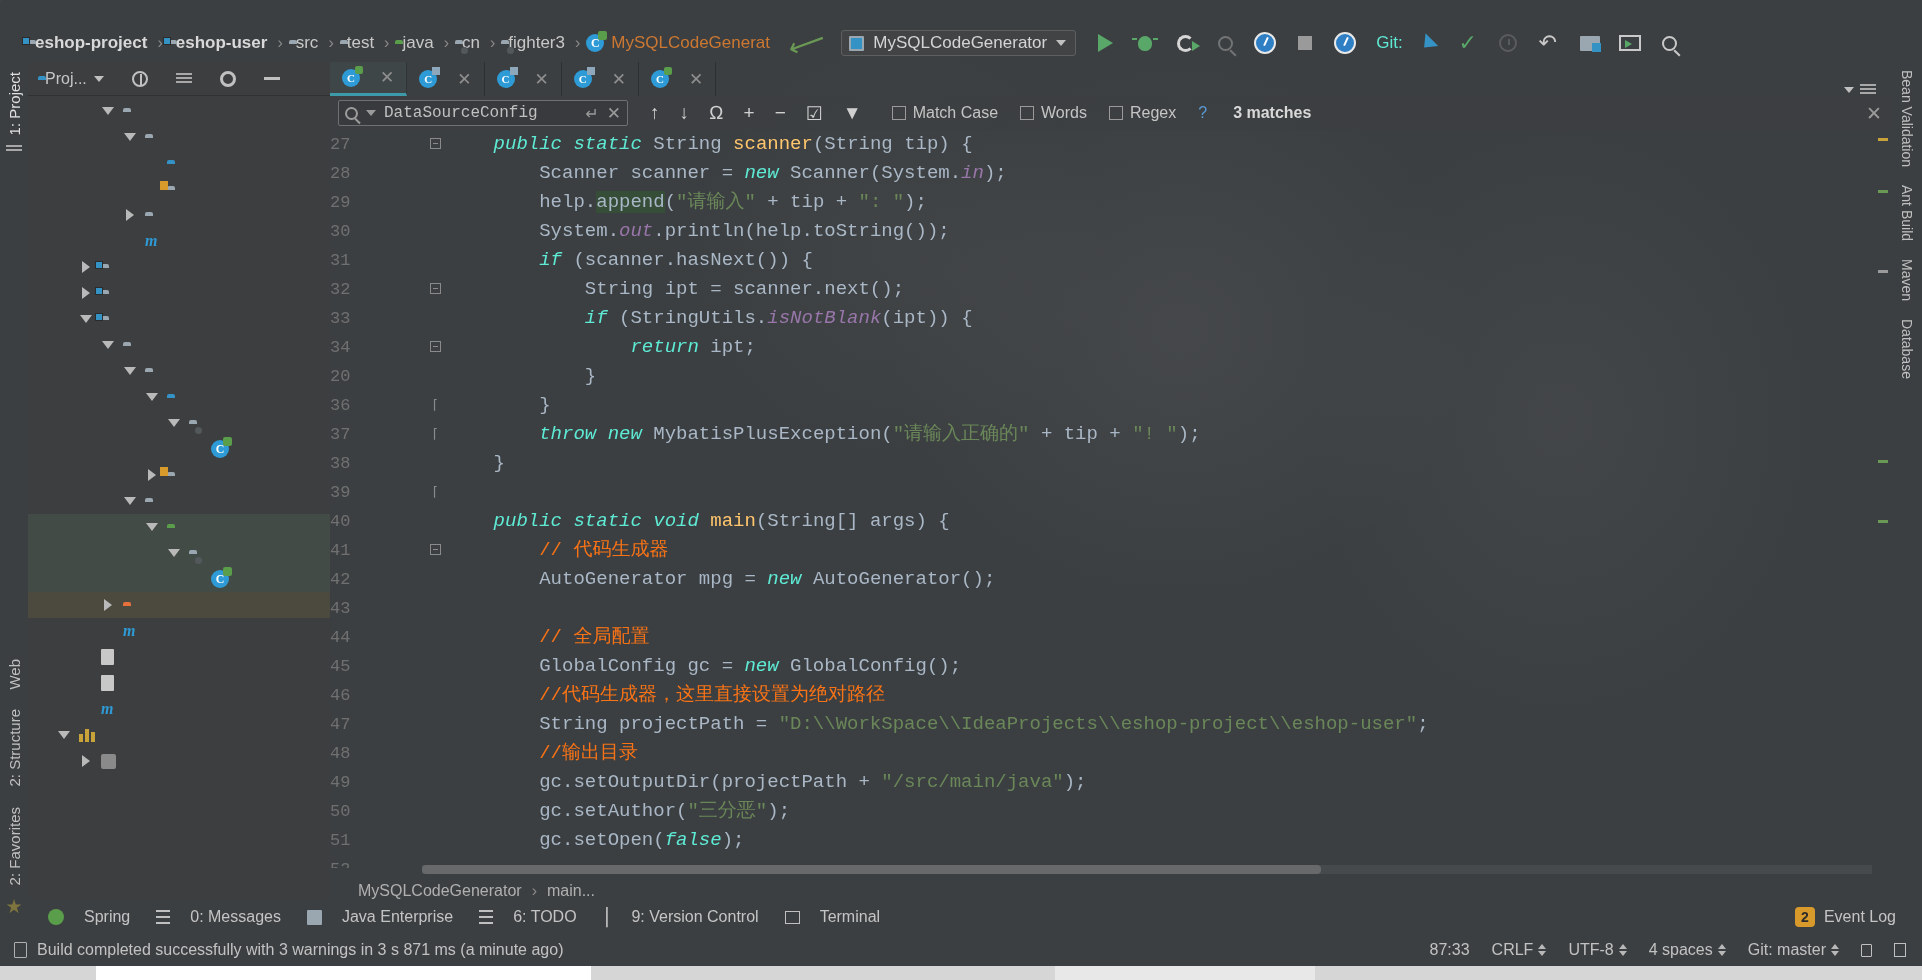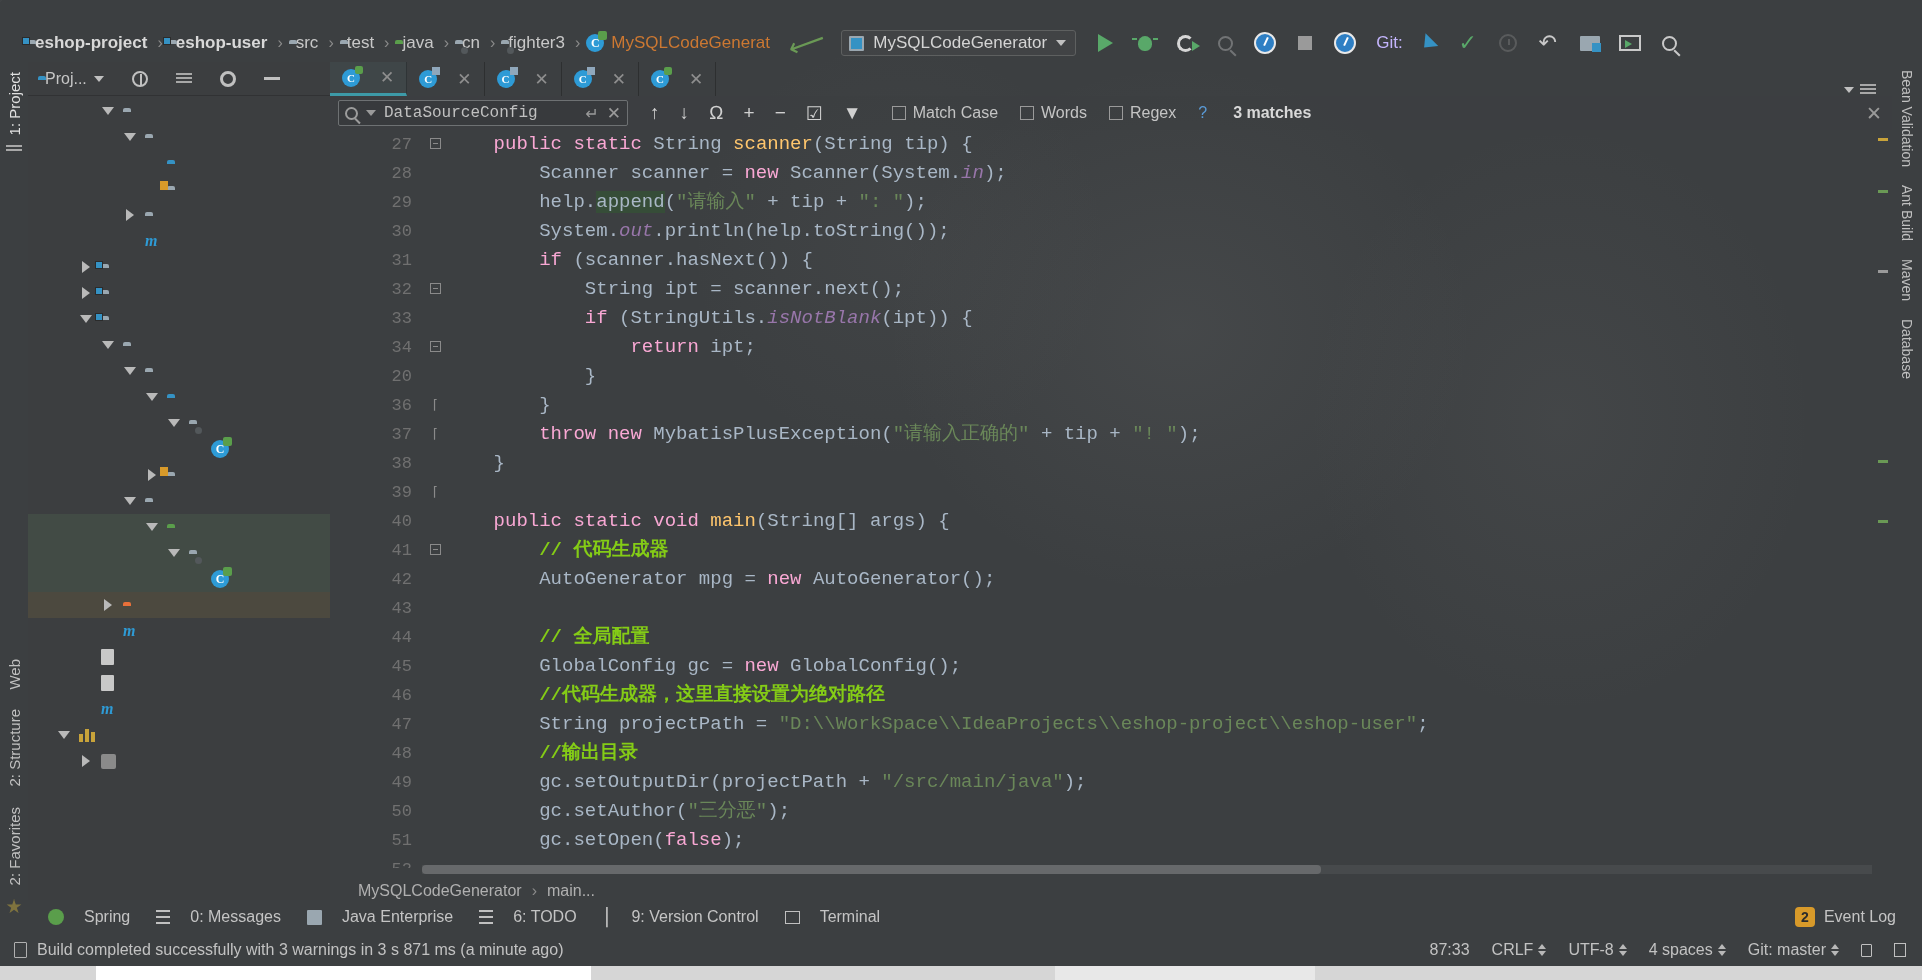--- a/index.html
+++ b/index.html
@@ -69,21 +69,21 @@
   .play { width:0;height:0;border-left:15px solid #59a869;border-top:9px solid transparent;border-bottom:9px solid transparent;}
   .bug { width:14px;height:15px;background:#59a869;border-radius:50% 50% 45% 45%; position:relative;}
   .bug:before,.bug:after{content:"";position:absolute;top:2px;width:5px;height:2px;background:#59a869;}
   .bug:before{left:-6px;} .bug:after{right:-6px;}
   .runc { width:17px;height:17px;border:3px solid #d6d6d6;border-right-color:transparent;border-radius:50%; position:relative;}
   .runc:after{content:"";position:absolute;right:-9px;top:3px;width:0;height:0;border-left:8px solid #59a869;border-top:5px solid transparent;border-bottom:5px solid transparent;}
   .dim { opacity:0.38; }
   .gauge { width:22px;height:22px;border-radius:50%;background:#2e7fc4;border:2px solid #e9e9e9; position:relative;}
   .gauge:after{content:"";position:absolute;left:9px;top:3px;width:2px;height:9px;background:#fff;transform:rotate(25deg);}
   .stopsq { width:14px;height:14px;background:#9a9a9a;}
-  .gitlbl { margin-left:18px; font-size:17px; color:#c4b5fd;}
+  .gitlbl { margin-left:18px; font-size:17px; color:#5eead4;}
   .arr-dl { width:0;height:0;border-left:9px solid transparent;border-right:9px solid transparent;border-top:11px solid #3592c4; transform: rotate(45deg);}
   .check { color:#59a869; font-size:22px; line-height:1;}
   .clock { width:18px;height:18px;border:2px solid #8a8a8a;border-radius:50%; position:relative;}
   .clock:after{content:"";position:absolute;left:7px;top:3px;width:2px;height:6px;background:#8a8a8a;}
   .undo { font-size:22px; color:#c9c9c9; line-height:1;}
   .prjicn{ width:20px;height:15px;background:#9aa7b0;border-radius:1px; position:relative;}
   .prjicn:after{content:"";position:absolute;right:-1px;bottom:-1px;width:9px;height:9px;background:#3592c4;}
   .termicn{ width:22px;height:16px;border:2px solid #c9c9c9;}
   .termicn:after{content:"";position:absolute;margin-left:4px;margin-top:3px;width:0;height:0;border-left:7px solid #59a869;border-top:4px solid transparent;border-bottom:4px solid transparent;}
   .magn { width:15px;height:15px;border:2px solid #c9c9c9;border-radius:50%;position:relative;}
@@ -168,32 +168,32 @@
   .findinput .cx { color:#9a9a9a; font-size:17px;}
   .findtools { display:flex; align-items:center; gap:20px; margin-left: 22px; color:#d0d0d0; font-size:19px;}
   .fbtn { cursor:default; }
   .findopts { display:flex; align-items:center; gap:22px; margin-left: 30px; font-size:16px; color:#c4c4c4;}
   .cb { width:14px;height:14px;border:1px solid #9a9a9a; display:inline-block; margin-right:7px; vertical-align:-2px;}
   .matches { font-weight:bold; color:#d8d8d8; font-size:16px; margin-left: 26px;}
   .findclose { margin-left:auto; color:#9a9a9a; font-size:19px; padding-right:10px;}
 
   
   .codewrap { position:absolute; left:0; right:0; top: 68px; bottom: 50px; display:flex; overflow:hidden;}
-  .gutter { width: 92px; flex: none; text-align:right; padding-right: 10px;
+  .gutter { width: 92px; flex: none; padding-right: 10px;
             font-family:"Liberation Mono", monospace; font-size:17px; color:#707070; }
   .gutter .gl { height: 29px; line-height: 29px; position:relative;}
   .foldcol { width: 26px; flex:none; position:relative; font-family:"Liberation Mono",monospace;}
   .foldcol .gl{height:29px; line-height:29px; text-align:center; color:#8a8a8a; font-size:13px;}
   .fold-sq { display:inline-block; width:11px;height:11px;border:1px solid #8a8a8a; position:relative; vertical-align:-1px;}
   .fold-sq:after{content:"";position:absolute;left:2px;top:4px;width:5px;height:1px;background:#8a8a8a;}
   .code { flex:1; font-family:"Liberation Mono", monospace; font-size:19px; position:relative; overflow:hidden;}
   .cl { height: 29px; line-height: 29px; white-space: pre; color:#a9b7c6;}
-  .kw { color:#f9a8d4; }
+  .kw { color:#5eead4;font-style:italic; }
   .str { color:#6a8759; }
-  .cmt { color:#84cc16;font-weight:bold; } .fld { color:#9876aa; font-style:italic;}
+  .cmt { color:#f97316; } .fld { color:#9876aa; font-style:italic;}
   .typ { color:#a9b7c6; } .mth { color:#ffc66d; }
   .hl { background: rgba(50,90,50,0.55); }
 
   
   .markers { position:absolute; right:2px; top:68px; bottom:50px; width: 14px;}
   .mk { position:absolute; right:2px; width:10px; height:3px;}
   .scrollh { position:absolute; left: 92px; right: 20px; bottom: 44px; height: 9px; background: rgba(255,255,255,0.06);}
   .scrollh i { display:block; height:9px; width: 62%; background: rgba(180,180,180,0.30); border-radius:4px;}
 
   

